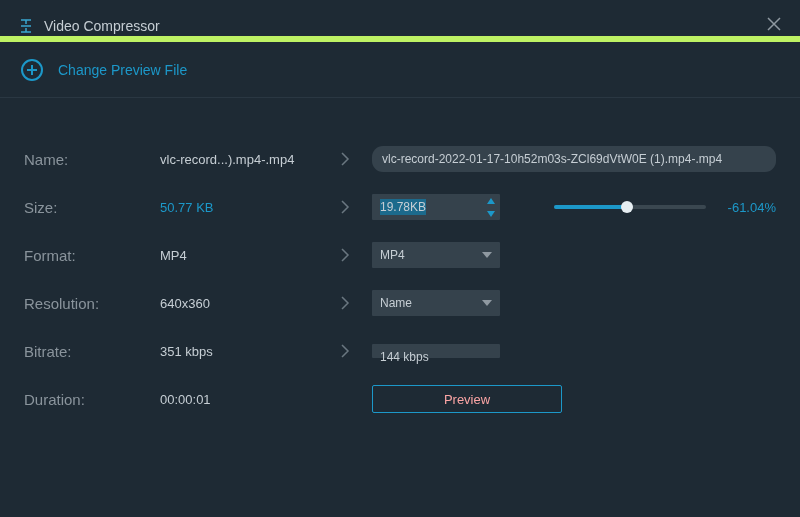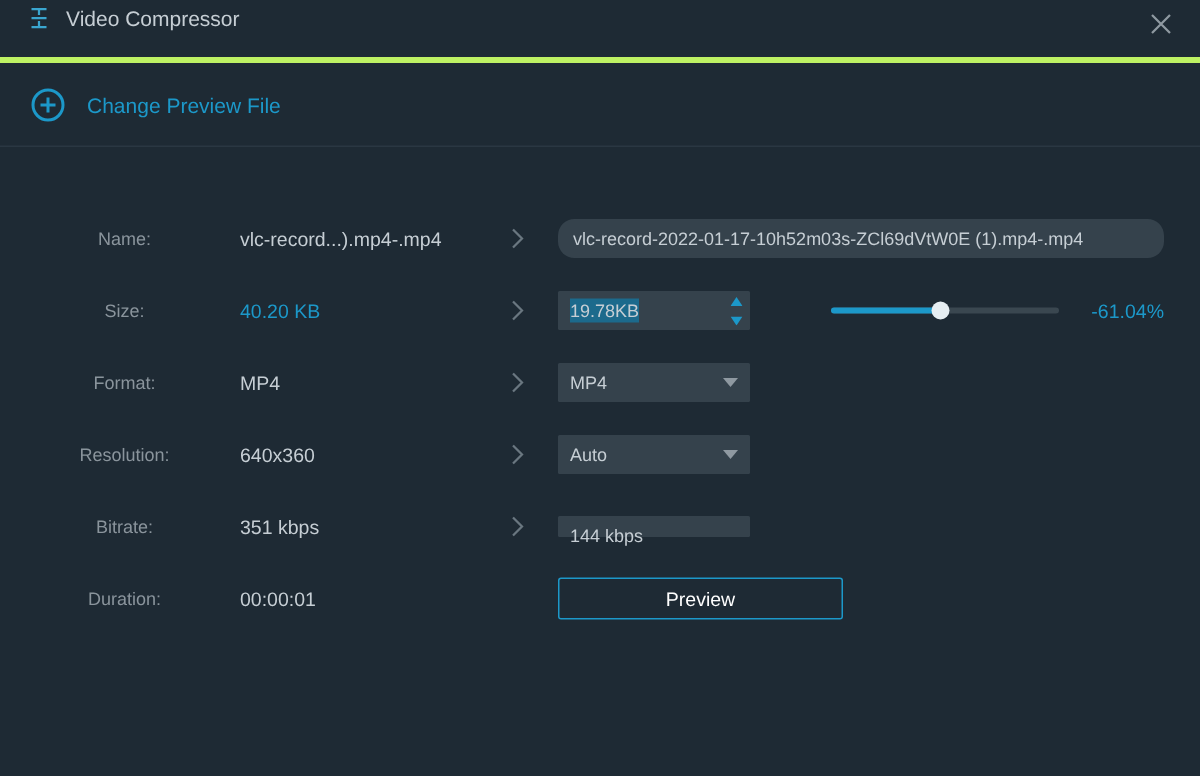--- a/index.html
+++ b/index.html
@@ -7,23 +7,23 @@
     width: 800px;
     height: 517px;
     background: #1e2a34;
     font-family: -apple-system, BlinkMacSystemFont, "Segoe UI", Arial, sans-serif;
     color: #a8b2ba;
     overflow: hidden;
   }
   .titlebar {
     height: 42px;
     display: flex;
-    align-items: flex-start;
-    padding: 4px 14px 0 18px;
-    border-bottom: 4px solid #bef264;
+    align-items: center;
+    padding: 16px 14px 0 18px;
+    border-bottom: 6px solid #bef264;
   }
   .app-icon {
     width: 16px; height: 16px;
     margin-right: 10px;
     color: #3aa6d0;
     display: flex; align-items: center; justify-content: center;
   }
   .app-title {
     color: #c6ced4;
     font-size: 14px;
@@ -57,22 +57,22 @@
     padding: 48px 24px 0 24px;
   }
   .row {
     display: flex;
     align-items: center;
     margin-bottom: 22px;
     height: 26px;
   }
   .label {
     width: 136px;
-    text-align: center;
-    font-size: 12px;
+    text-align: left;
+    font-size: 15px;
     color: #8a949c;
     padding-right: 18px;
   }
   .srcval {
     width: 158px;
     font-size: 13px;
     color: #c6ced4;
     white-space: nowrap;
     overflow: hidden;
     text-overflow: ellipsis;
@@ -189,21 +189,21 @@
     line-height: 26px;
     padding: 0 8px;
     font-size: 12px;
     color: #c6ced4;
     border-radius: 1px;
   }
   .preview-btn {
     width: 190px;
     height: 28px;
     border: 1px solid #1c98c9;
-    color: #ffffff;
+    color: #fca5a5;
     background: transparent;
     font-size: 13px;
     border-radius: 2px;
     cursor: pointer;
     display: flex;
     align-items: center;
     justify-content: center;
   }
 </style>
 </head>
@@ -241,21 +241,21 @@
     <div class="arrow">
       <svg viewBox="0 0 10 16">
           <path d="M2 2l6 6-6 6" stroke="currentColor" stroke-width="1.5" fill="none"></path>
         </svg>
     </div>
     <div class="dest-name">vlc-record-2022-01-17-10h52m03s-ZCl69dVtW0E (1).mp4-.mp4</div>
   </div>
 
   <div class="row">
     <div class="label">Size:</div>
-    <div class="srcval highlight">40.20 KB</div>
+    <div class="srcval highlight">50.77 KB</div>
     <div class="arrow">
       <svg viewBox="0 0 10 16">
           <path d="M2 2l6 6-6 6" stroke="currentColor" stroke-width="1.5" fill="none"></path>
         </svg>
     </div>
     <div class="stepper">
       <div class="stepper-val"><span class="sel">19.78KB</span></div>
       <div class="stepper-btns">
         <div class="stepper-btn">
           <svg viewBox="0 0 8 6">
@@ -296,21 +296,21 @@
 
   <div class="row">
     <div class="label">Resolution:</div>
     <div class="srcval">640x360</div>
     <div class="arrow">
       <svg viewBox="0 0 10 16">
           <path d="M2 2l6 6-6 6" stroke="currentColor" stroke-width="1.5" fill="none"></path>
         </svg>
     </div>
     <div class="select">
-      <span>Auto</span>
+      <span>Name</span>
       <svg viewBox="0 0 10 6">
           <path d="M0 0l5 6 5-6z" fill="currentColor"></path>
         </svg>
     </div>
   </div>
 
   <div class="row">
     <div class="label">Bitrate:</div>
     <div class="srcval">351 kbps</div>
     <div class="arrow">

